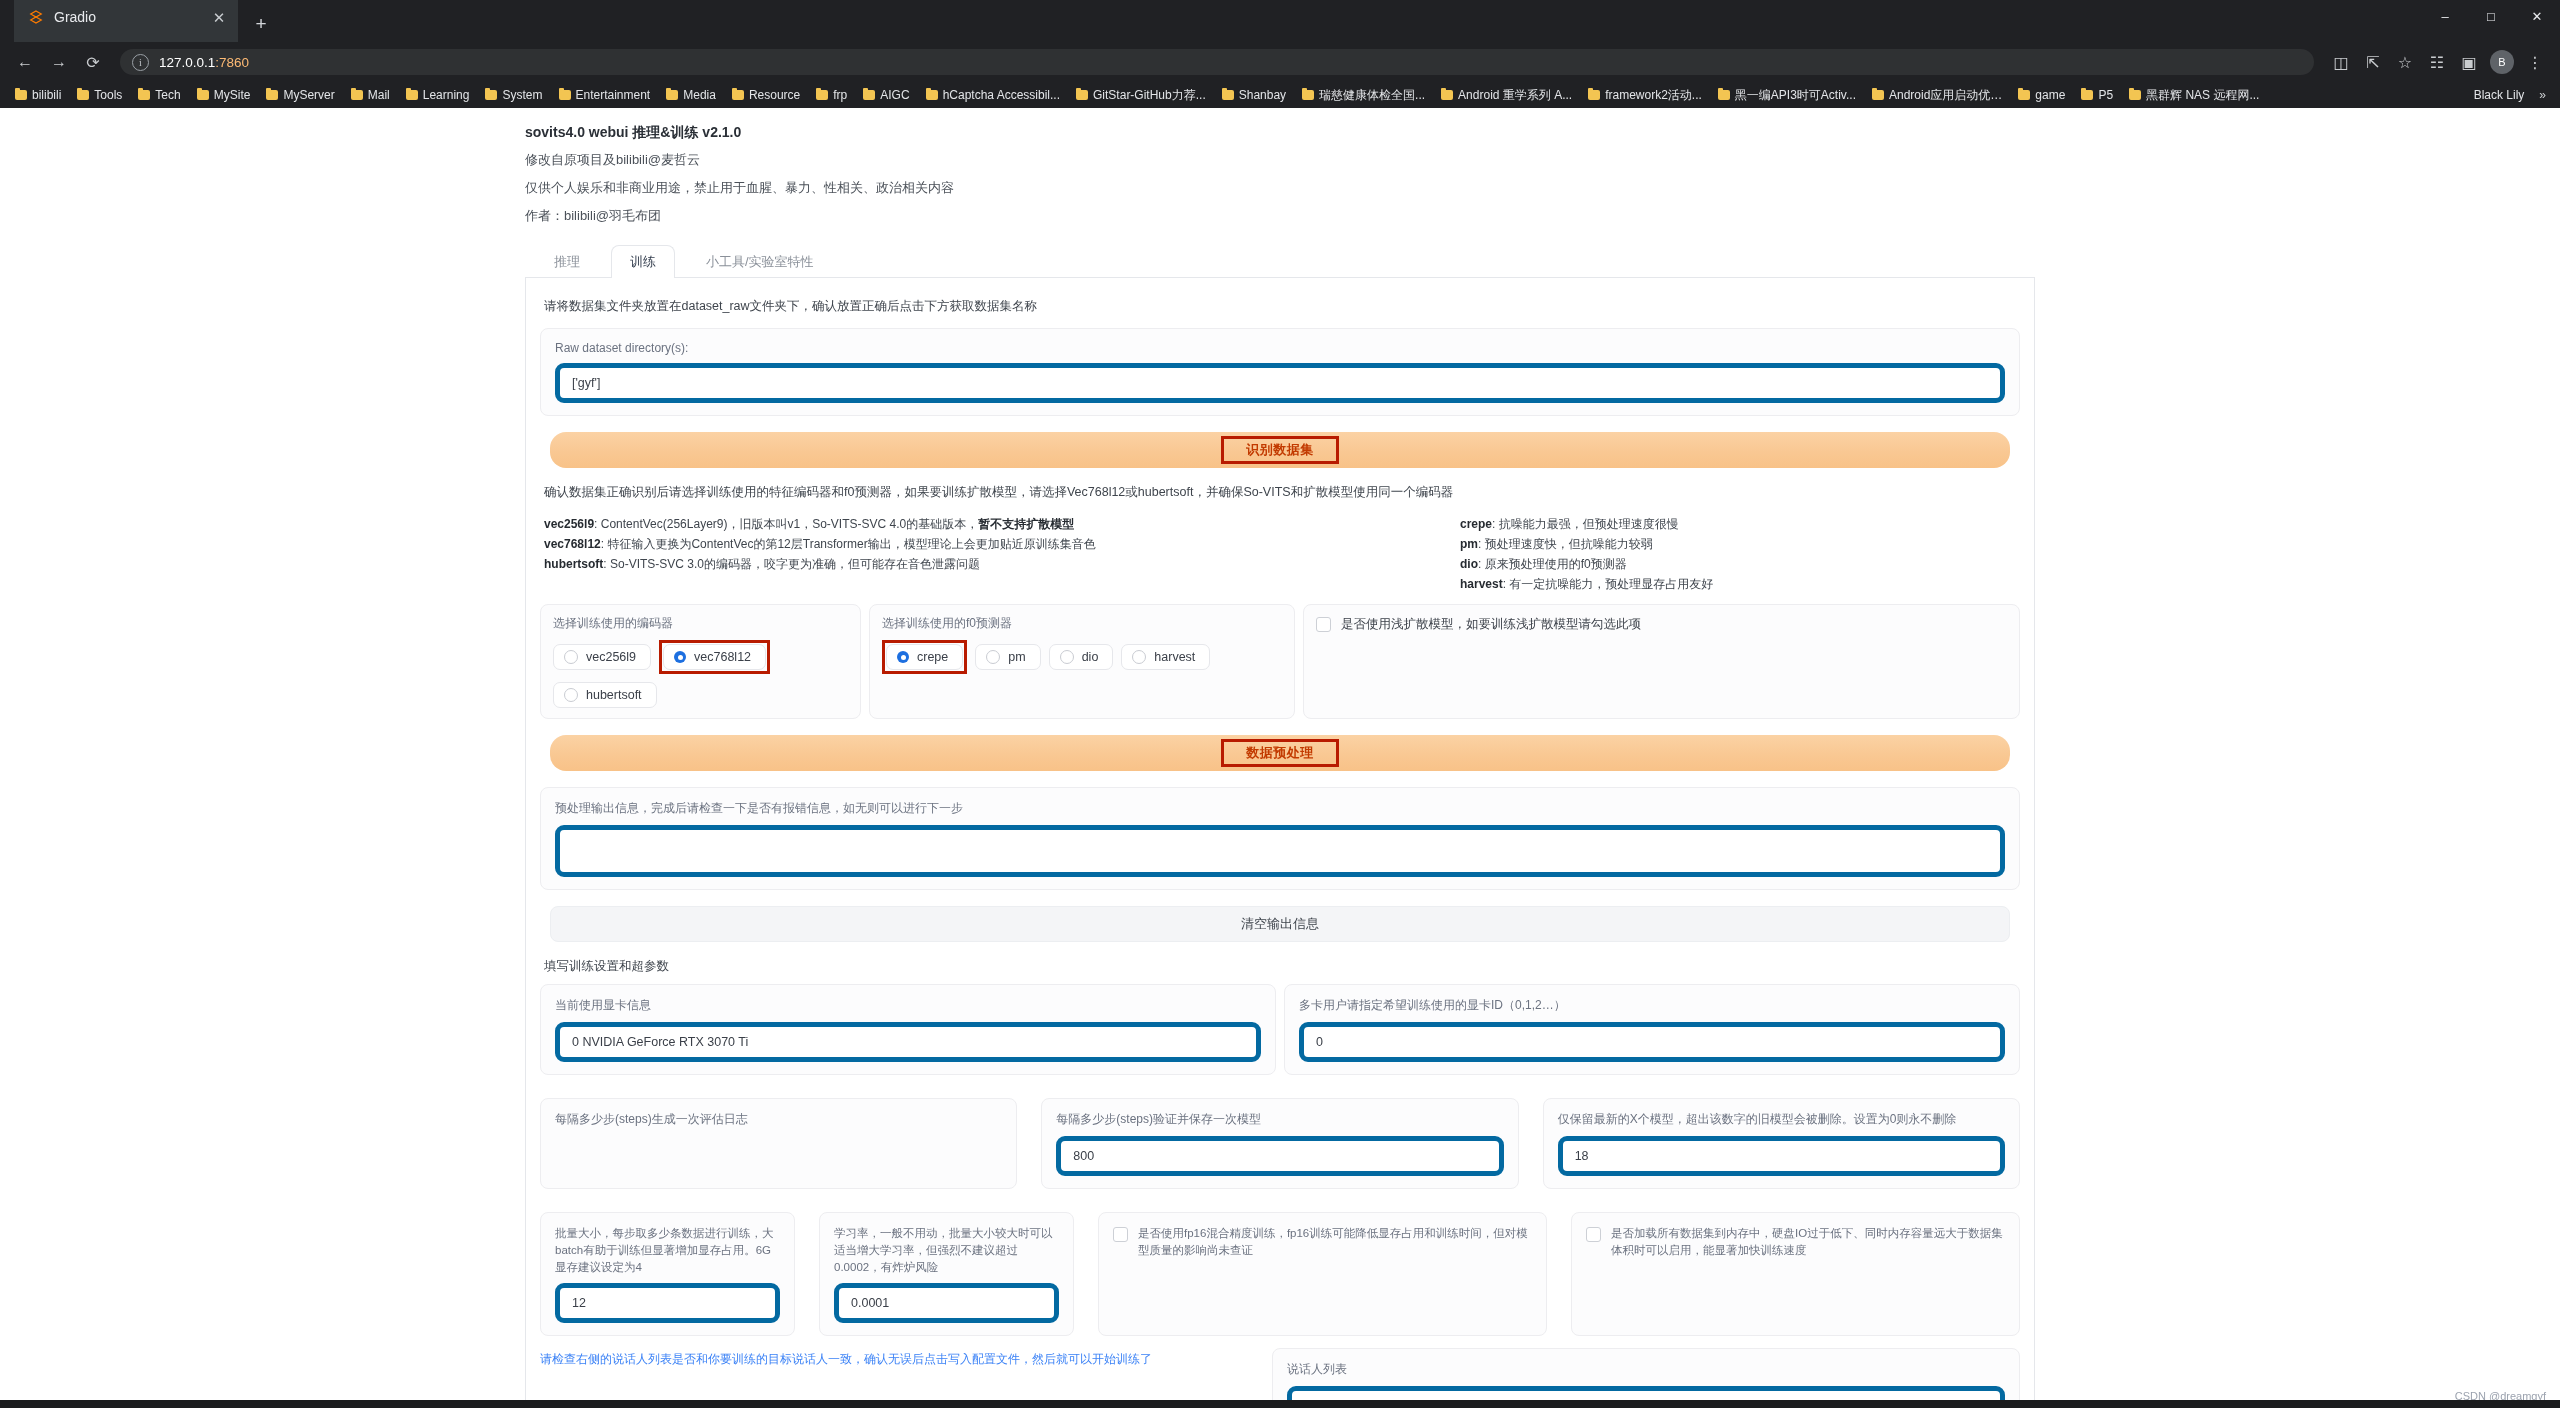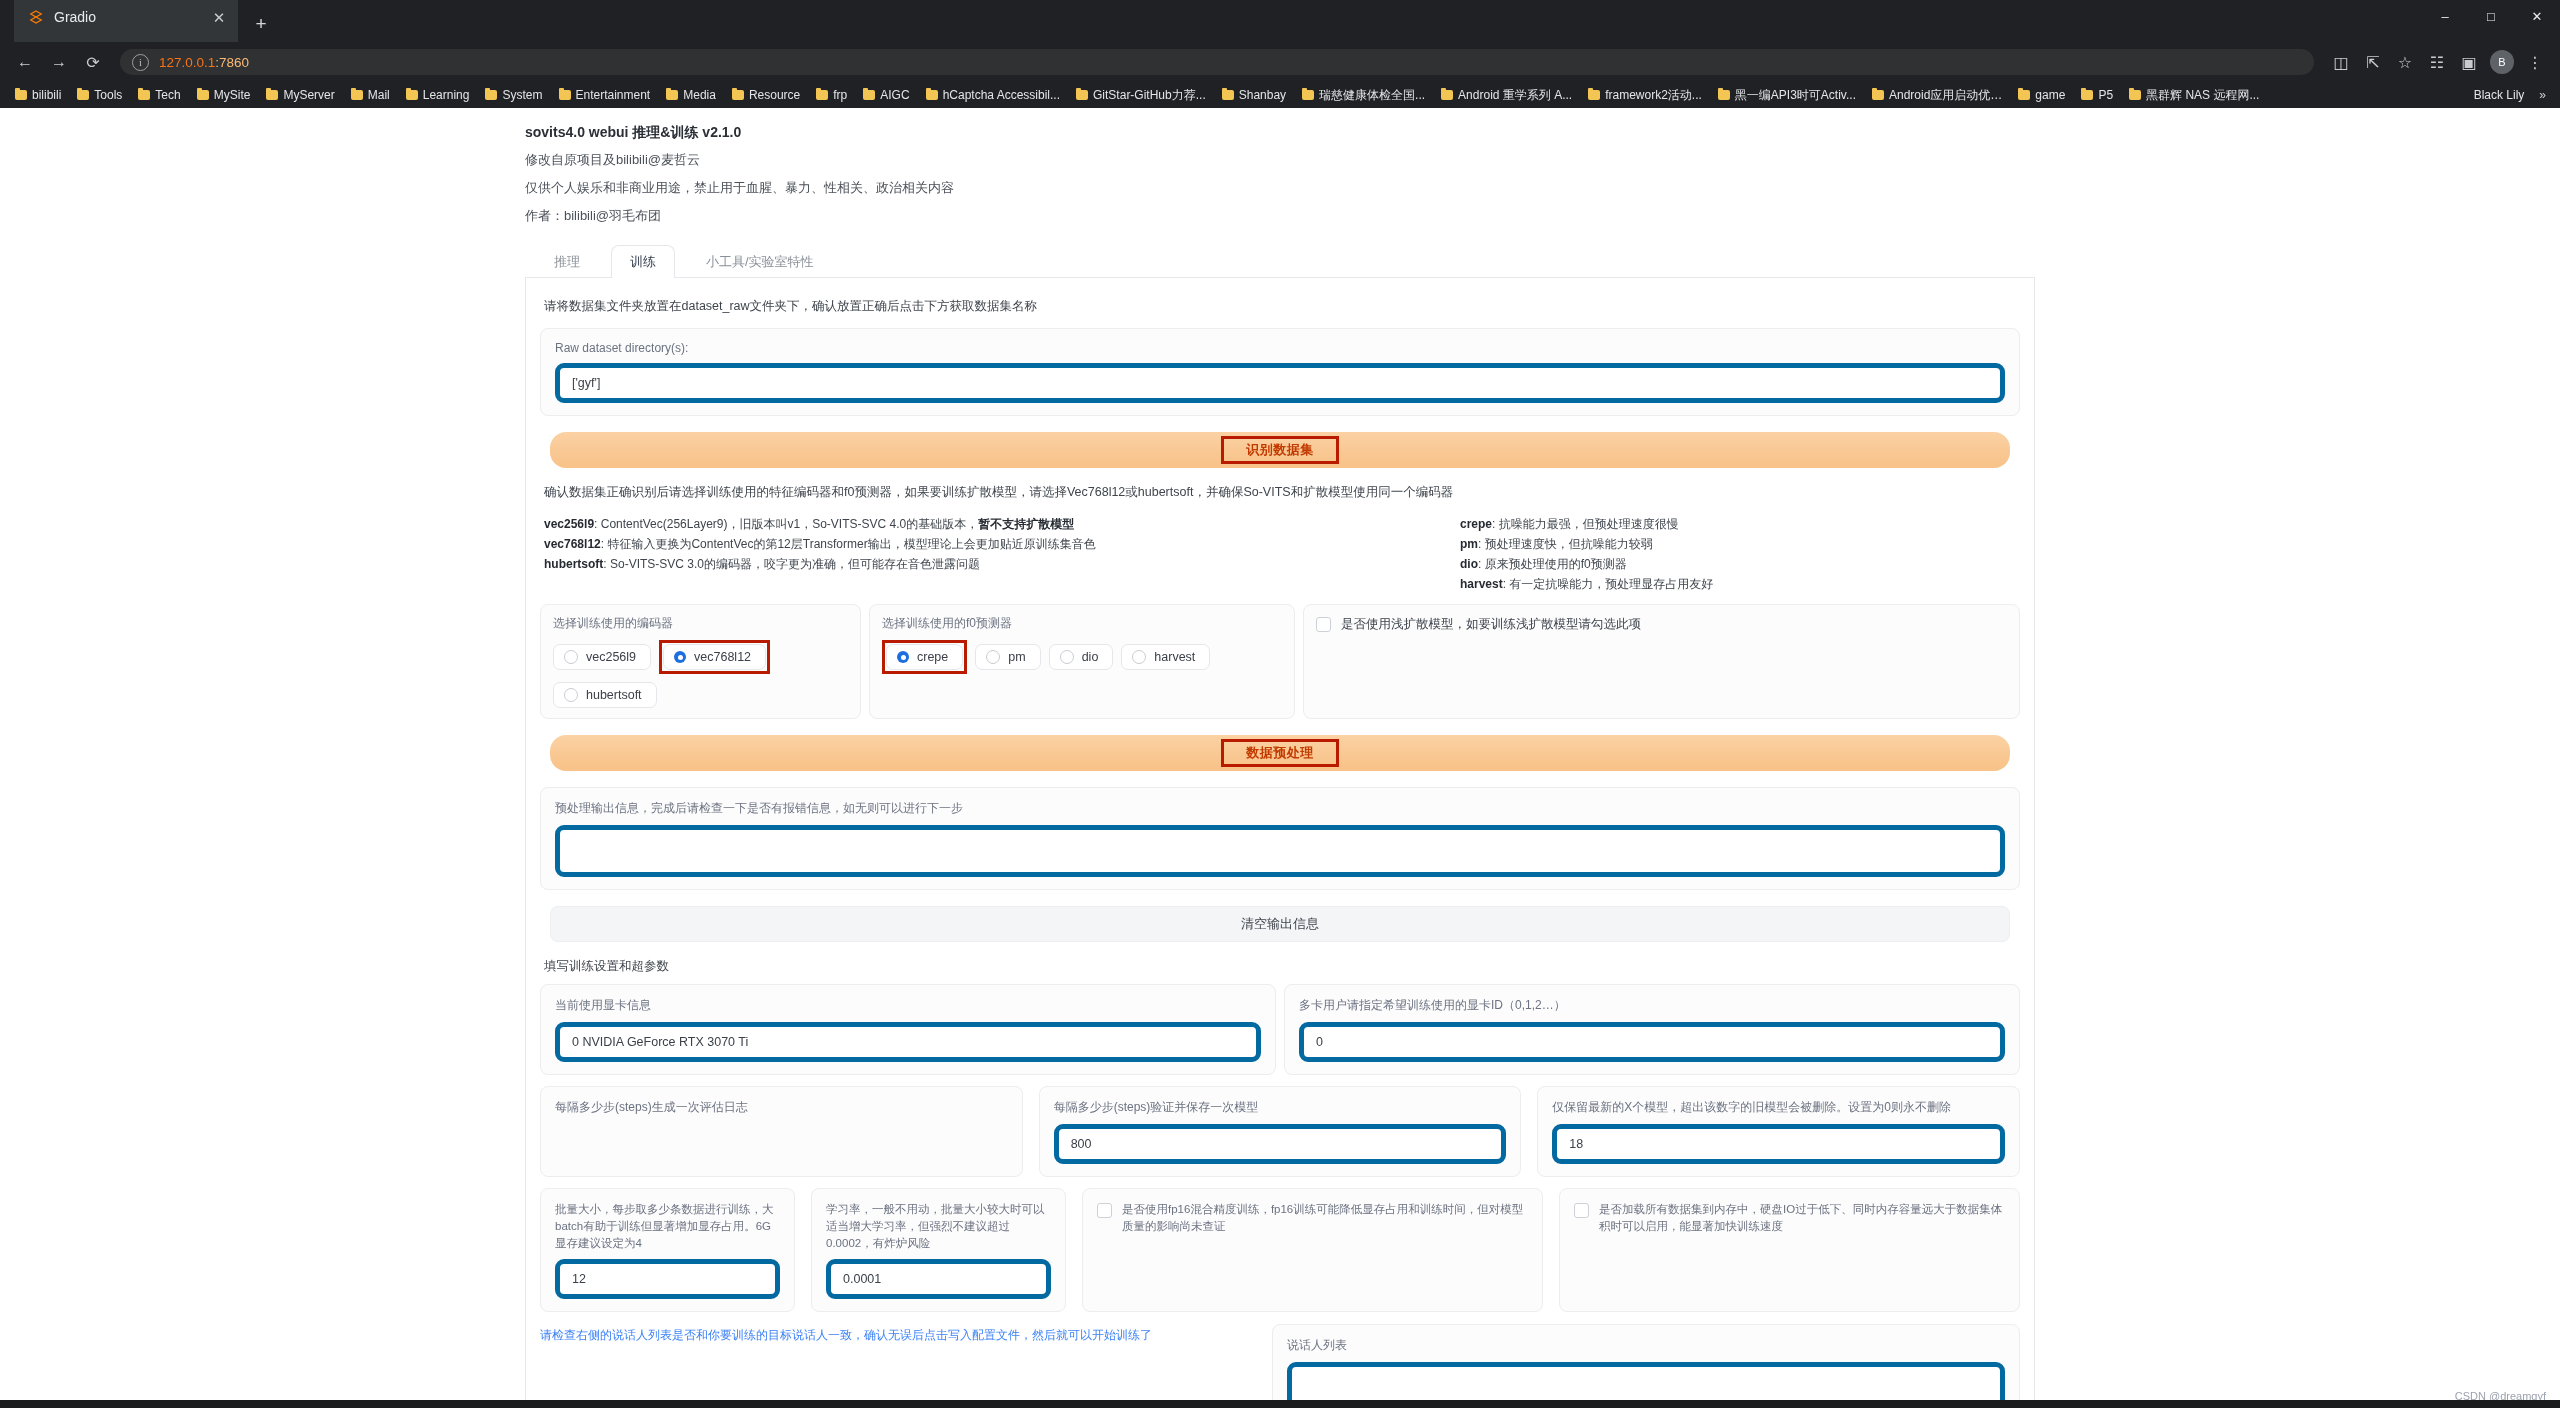--- a/index.html
+++ b/index.html
@@ -25,21 +25,21 @@
   .wc{width:46px;height:32px;display:flex;align-items:center;justify-content:center;color:#e8eaed;font-size:13px;}
   
   .toolbar{height:40px;background:#202124;display:flex;align-items:center;padding:0 10px;gap:4px;}
   .tb-btn{width:30px;height:30px;display:flex;align-items:center;justify-content:center;color:#c9cccf;font-size:16px;border-radius:50%;}
   .omnibox{
     flex:1;height:26px;background:#2f3133;border-radius:14px;margin:0 8px;display:flex;align-items:center;
     padding:0 12px;gap:10px;color:#e8eaed;font-size:13.5px;
   }
   .omni-info{width:15px;height:15px;border:1.4px solid #9aa0a6;border-radius:50%;display:flex;align-items:center;justify-content:center;font-size:10px;color:#c2c6ca;font-family:"Liberation Serif",serif;}
   .omni-url{white-space:nowrap;}
-  .omni-url .host{color:#f97316;}
+  .omni-url .host{color:#ffffff;}
   .omni-url .port{color:#fdba74;}
   .tb-right{display:flex;align-items:center;gap:2px;}
   .avatar-chip{width:24px;height:24px;border-radius:50%;background:#5f6368;color:#fff;font-size:11px;display:flex;align-items:center;justify-content:center;margin:0 4px;}
   
   .bookmarks{height:26px;background:#202124;display:flex;align-items:center;padding:0 8px;gap:2px;overflow:hidden;position:relative;}
   .bm{display:flex;align-items:center;gap:5px;padding:2px 7px;border-radius:4px;color:#e3e5e8;font-size:12px;white-space:nowrap;}
   .bm-ico{width:12px;height:10px;background:#f3c552;border-radius:1px 2px 2px 2px;position:relative;flex:none;}
   .bm-ico::before{content:"";position:absolute;left:0;top:-2.5px;width:5px;height:3px;background:#f3c552;border-radius:1px 1px 0 0;}
   .bm.right{margin-left:auto;}
   .bm-chevron{color:#cfd2d5;font-size:12px;padding:0 6px;}
@@ -96,21 +96,21 @@
     display:flex;align-items:center;gap:8px;border:1px solid #e6e7eb;background:#fff;border-radius:7px;
     padding:5px 14px 5px 10px;font-size:12.5px;color:#3b4049;
   }
   .dot{width:12px;height:12px;border-radius:50%;border:1.5px solid #c9ccd2;background:#fff;flex:none;}
   .dot.on{border:none;background:#1d6fe0;position:relative;}
   .dot.on::after{content:"";position:absolute;left:3.5px;top:3.5px;width:5px;height:5px;border-radius:50%;background:#fff;}
   .radiowrap{border:3px solid #b81b00;padding:1px;display:inline-flex;}
   .chkline{display:flex;align-items:flex-start;gap:10px;font-size:12.5px;color:#3b4049;line-height:19px;}
   .chk{width:13px;height:13px;border:1.5px solid #cdd0d6;border-radius:3px;background:#fff;flex:none;margin-top:2px;}
   
-  .grid3{display:flex;gap:16px;margin-top:11px;}
+  .grid3{display:flex;gap:24px;margin-top:23px;}
   .grid3 > div{flex:1;}
   .grid2{display:flex;gap:8px;margin-top:10px;}
   .grid2 > div{flex:1;}
   .help{color:#6b7280;font-size:11.5px;line-height:17px;margin-bottom:7px;}
   .bottomrow{display:flex;gap:14px;margin-top:12px;align-items:flex-start;}
   .bottomleft{flex:1;font-size:12px;color:#3b82f6;line-height:19px;padding-top:2px;}
   .bottomright{flex:1;}
   .cut{margin-top:14px;border:1px solid #ededf0;border-radius:8px 8px 0 0;background:#fcfcfd;height:22px;position:relative;overflow:hidden;padding:6px 14px;}
   .cut .minus{position:absolute;right:14px;top:6px;color:#6b7280;font-size:13px;}
   .watermark{position:absolute;right:14px;bottom:6px;font-size:11px;color:#9ca3af;}

